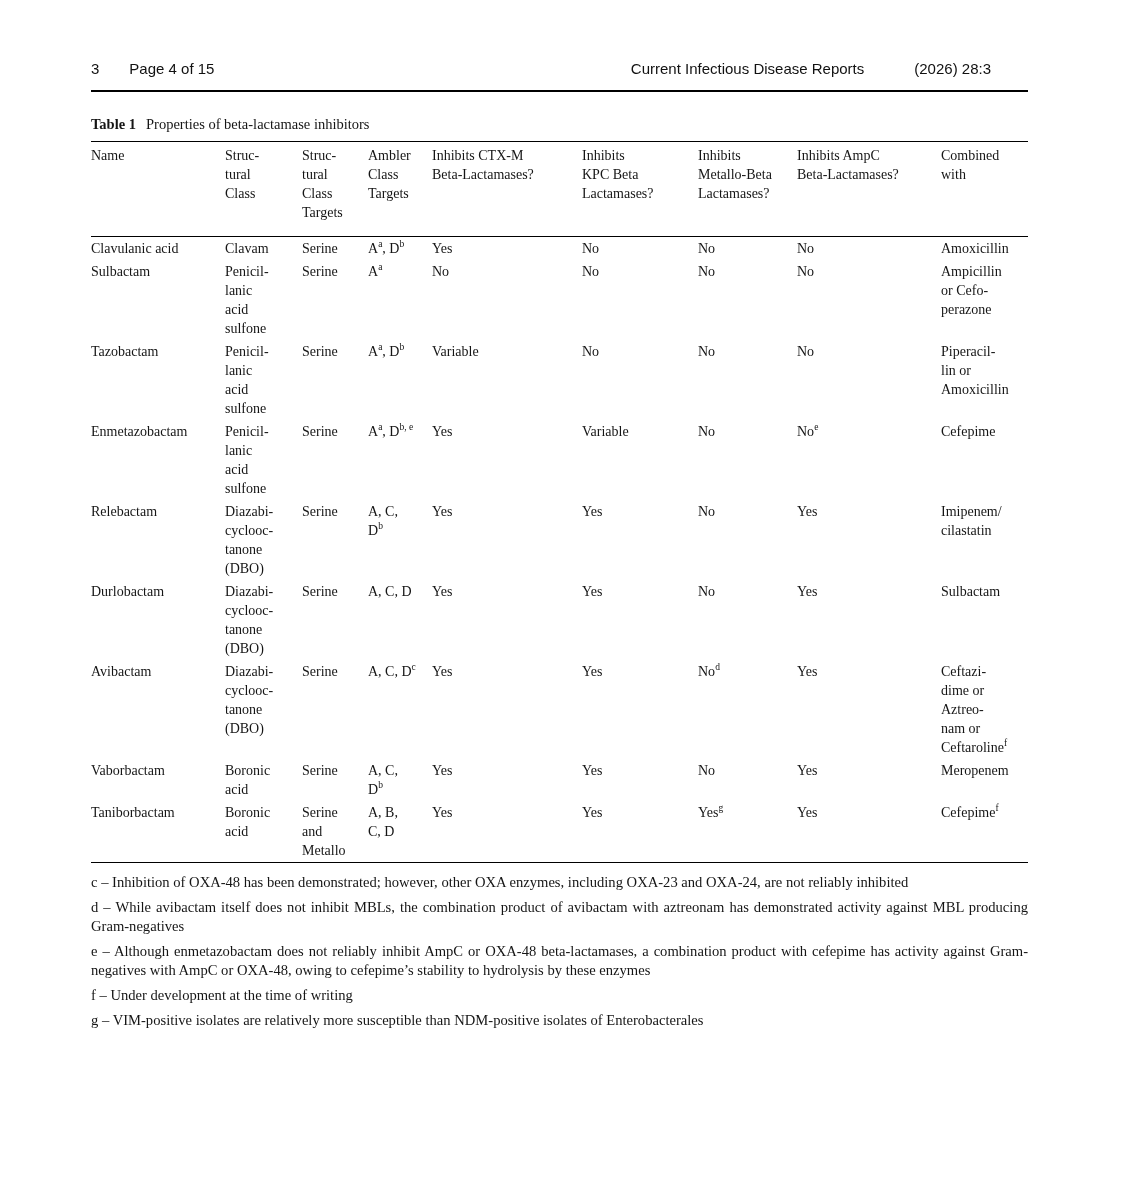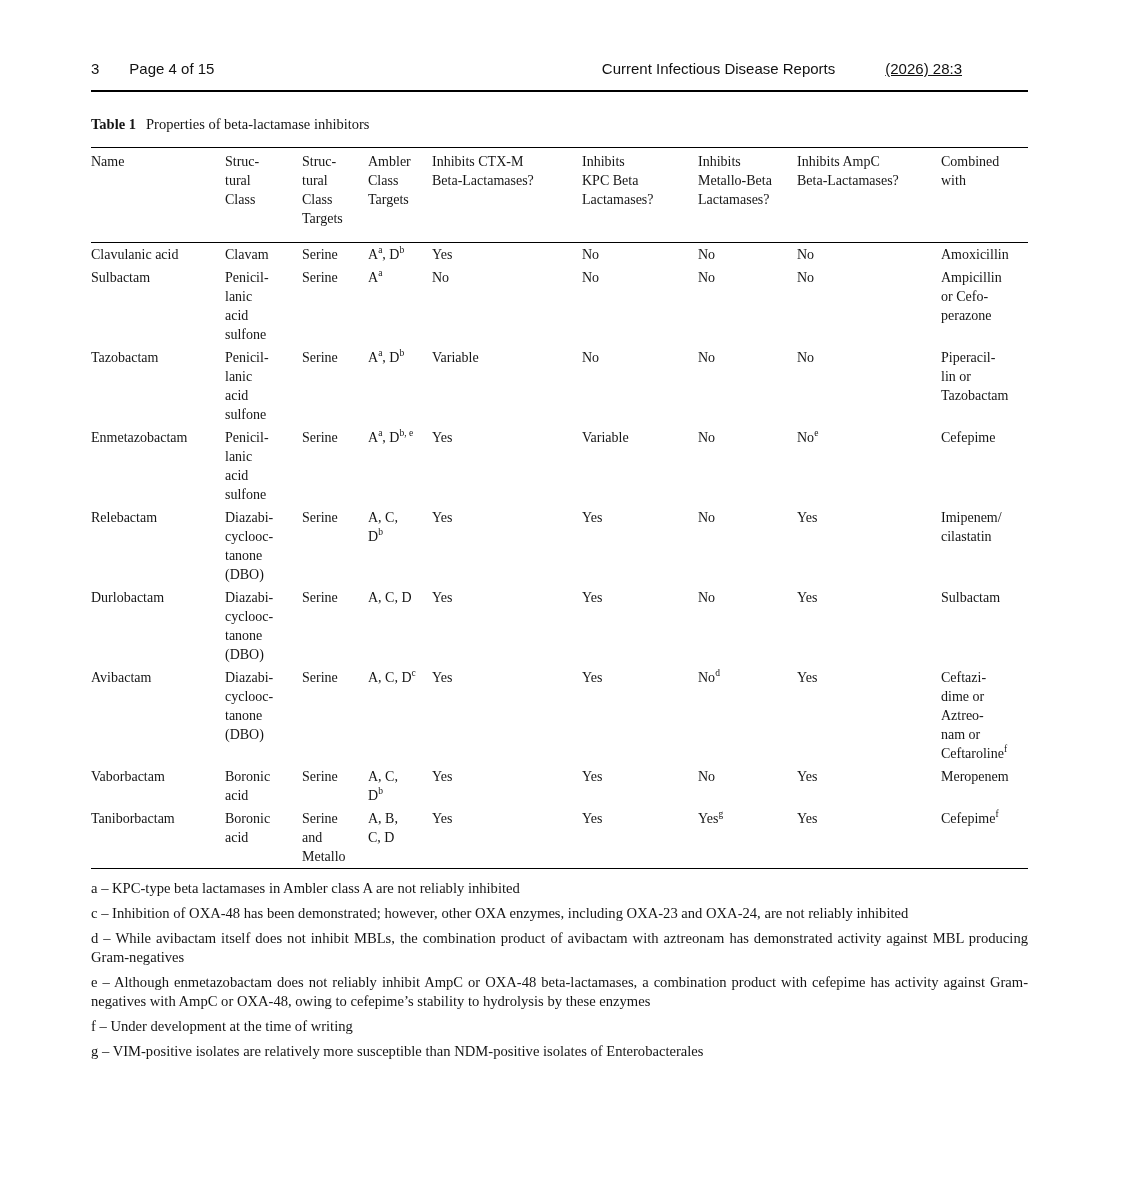--- a/index.html
+++ b/index.html
@@ -7,23 +7,23 @@
     width:1131px; height:1200px; background:#fff; position:relative;
     box-sizing:border-box; padding:40px 103px 0 91px;
     font-family:"Liberation Serif", serif; color:#151515; overflow:hidden;
   }
   .running-head {
     font-family:"Liberation Sans", sans-serif; font-size:15px;
     display:flex; align-items:baseline; margin-bottom:13px; color:#111;
   }
   .running-head .page-label { margin-left:30px;margin-top:20px; }
   .running-head .spacer { flex:1; }
-  .running-head .citation { margin-left:50px; margin-right:66px;text-decoration:underline; }
+  .running-head .citation { margin-left:50px; margin-right:37px; }
   .head-rule { border-top:2px solid #000; margin-bottom:24px; }
-  .caption { font-size:14.5px; margin:0 0 14px 0; }
+  .caption { font-size:14.5px; margin:0 0 8px 0; }
   .cap-label { font-weight:bold; margin-right:10px; }
   table.tbl {
     border-collapse:collapse; table-layout:fixed; width:937px;
     border-top:1.5px solid #000; border-bottom:1.5px solid #000;
     font-size:14px; line-height:19px;
   }
   table.tbl th, table.tbl td {
     text-align:left; vertical-align:top; font-weight:normal;
     padding:2px 4px 2px 0; white-space:pre-line; overflow:hidden;
   }
@@ -126,21 +126,21 @@
 acid
 sulfone</td>
           <td>Serine</td>
           <td>A<sup>a</sup>, D<sup>b</sup></td>
           <td>Variable</td>
           <td>No</td>
           <td>No</td>
           <td>No</td>
           <td>Piperacil-
 lin or
-Tazobactam</td>
+Amoxicillin</td>
         </tr>
         <tr>
           <td>Enmetazobactam</td>
           <td>Penicil-
 lanic
 acid
 sulfone</td>
           <td>Serine</td>
           <td>A<sup>a</sup>, D<sup>b, e</sup></td>
           <td>Yes</td>
@@ -222,21 +222,20 @@
           <td>Yes</td>
           <td>Yes</td>
           <td>Yes<sup>g</sup></td>
           <td>Yes</td>
           <td>Cefepime<sup>f</sup></td>
         </tr>
       </tbody>
   </table>
 
   <section class="footnotes" id="footnotes">
-      <p>a – KPC-type beta lactamases in Ambler class A are not reliably inhibited</p>
       <p>c – Inhibition of OXA-48 has been demonstrated; however, other OXA enzymes, including OXA-23 and OXA-24, are not reliably inhibited</p>
       <p>d – While avibactam itself does not inhibit MBLs, the combination product of avibactam with aztreonam has demonstrated activity against MBL producing Gram-negatives</p>
       <p>e – Although enmetazobactam does not reliably inhibit AmpC or OXA-48 beta-lactamases, a combination product with cefepime has activity against Gram-negatives with AmpC or OXA-48, owing to cefepime’s stability to hydrolysis by these enzymes</p>
       <p>f – Under development at the time of writing</p>
       <p>g – VIM-positive isolates are relatively more susceptible than NDM-positive isolates of Enterobacterales</p>
     </section>
 
 </div>
 
 </body></html>

